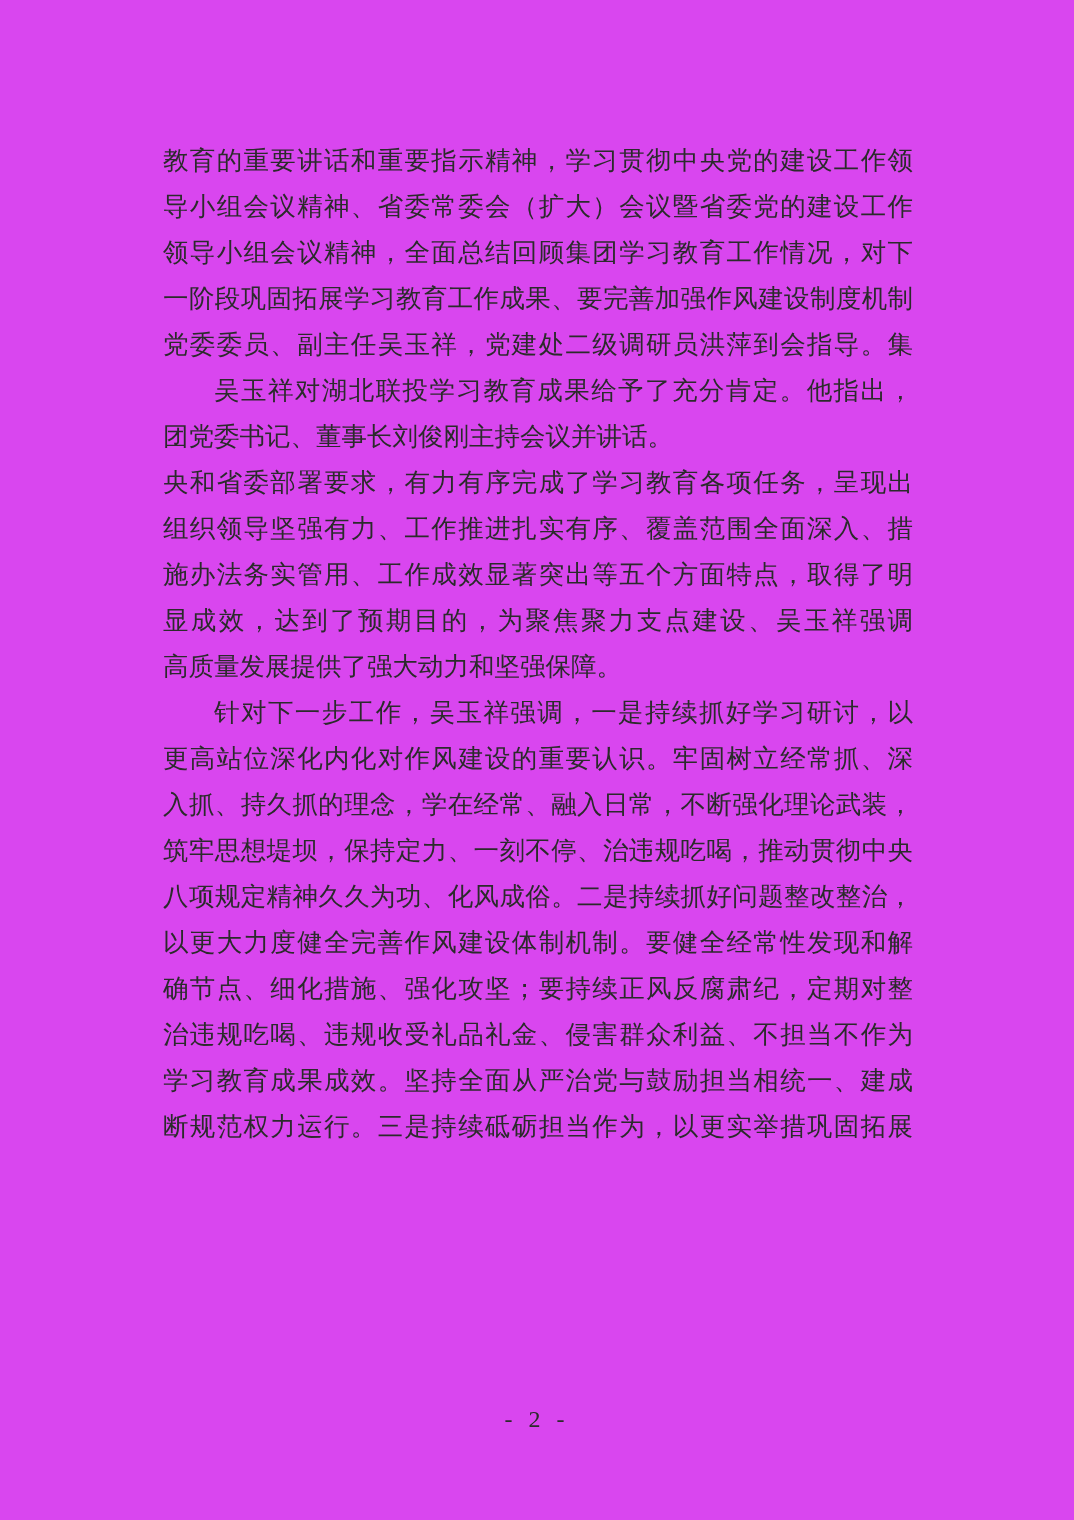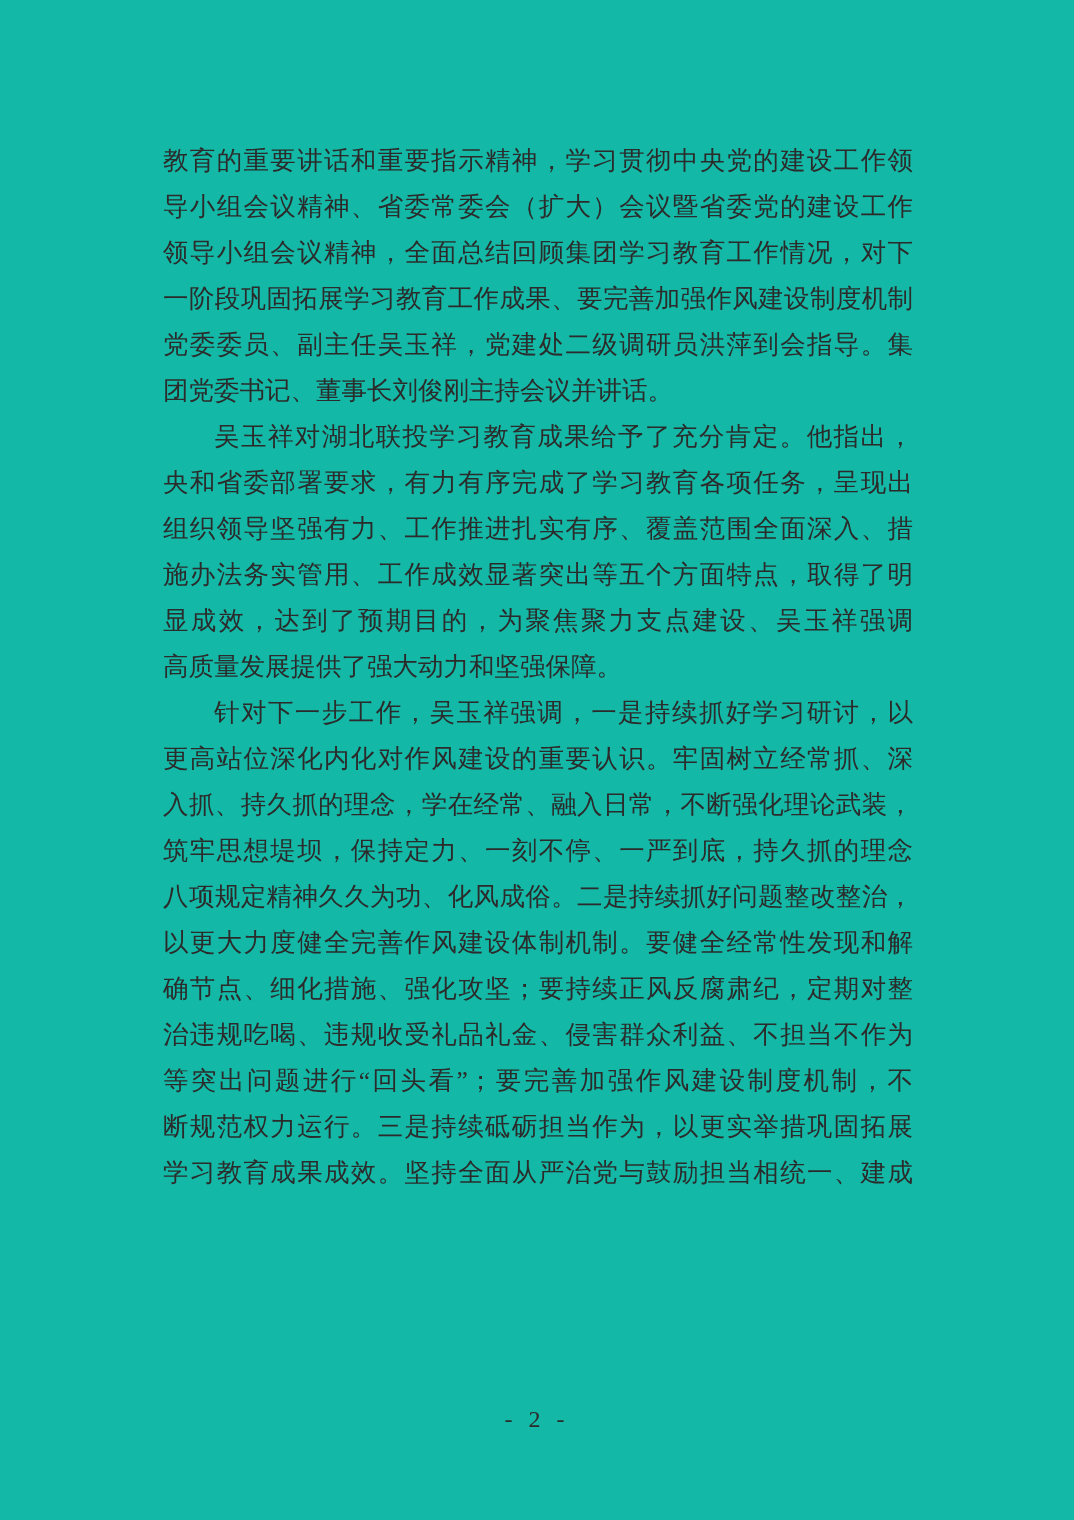--- a/index.html
+++ b/index.html
@@ -13,21 +13,21 @@
     position: relative;
     font-family: "Liberation Serif", "DejaVu Serif", serif;
     overflow: hidden;
   }
   .page {
     position: absolute;
     left: 0;
     top: 0;
     width: 1074px;
     height: 1520px;
-    background: #14b8a6;
+    background: #d946ef;
   }
   .content {
     position: absolute;
     left: 163px;
     top: 138px;
     width: 750px;
   }
   .line {
     height: 46px;
     line-height: 46px;
@@ -62,35 +62,34 @@
 </head>
 <body>
 
 <div class="page">
   <div class="content" id="content">
       <div class="line">教育的重要讲话和重要指示精神，学习贯彻中央党的建设工作领</div>
       <div class="line">导小组会议精神、省委常委会（扩大）会议暨省委党的建设工作</div>
       <div class="line">领导小组会议精神，全面总结回顾集团学习教育工作情况，对下</div>
       <div class="line">一阶段巩固拓展学习教育工作成果、要完善加强作风建设制度机制</div>
       <div class="line">党委委员、副主任吴玉祥，党建处二级调研员洪萍到会指导。集</div>
+      <div class="line indent">吴玉祥对湖北联投学习教育成果给予了充分肯定。他指出，</div>
       <div class="line para-end">团党委书记、董事长刘俊刚主持会议并讲话。</div>
-      <div class="line indent">吴玉祥对湖北联投学习教育成果给予了充分肯定。他指出，</div>
       <div class="line">央和省委部署要求，有力有序完成了学习教育各项任务，呈现出</div>
       <div class="line">组织领导坚强有力、工作推进扎实有序、覆盖范围全面深入、措</div>
       <div class="line">施办法务实管用、工作成效显著突出等五个方面特点，取得了明</div>
       <div class="line">显成效，达到了预期目的，为聚焦聚力支点建设、吴玉祥强调</div>
       <div class="line para-end">高质量发展提供了强大动力和坚强保障。</div>
       <div class="line indent">针对下一步工作，吴玉祥强调，一是持续抓好学习研讨，以</div>
       <div class="line">更高站位深化内化对作风建设的重要认识。牢固树立经常抓、深</div>
       <div class="line">入抓、持久抓的理念，学在经常、融入日常，不断强化理论武装，</div>
-      <div class="line">筑牢思想堤坝，保持定力、一刻不停、一严到底，持久抓的理念</div>
+      <div class="line">筑牢思想堤坝，保持定力、一刻不停、治违规吃喝，推动贯彻中央</div>
       <div class="line">八项规定精神久久为功、化风成俗。二是持续抓好问题整改整治，</div>
       <div class="line">以更大力度健全完善作风建设体制机制。要健全经常性发现和解</div>
       <div class="line">确节点、细化措施、强化攻坚；要持续正风反腐肃纪，定期对整</div>
       <div class="line">治违规吃喝、违规收受礼品礼金、侵害群众利益、不担当不作为</div>
-      <div class="line">等突出问题进行“回头看”；要完善加强作风建设制度机制，不</div>
+      <div class="line">学习教育成果成效。坚持全面从严治党与鼓励担当相统一、建成</div>
       <div class="line">断规范权力运行。三是持续砥砺担当作为，以更实举措巩固拓展</div>
-      <div class="line">学习教育成果成效。坚持全面从严治党与鼓励担当相统一、建成</div>
     </div>
   <div class="footer">
     <span>- 2 -</span>
   </div>
 </div>
 
 </body></html>

